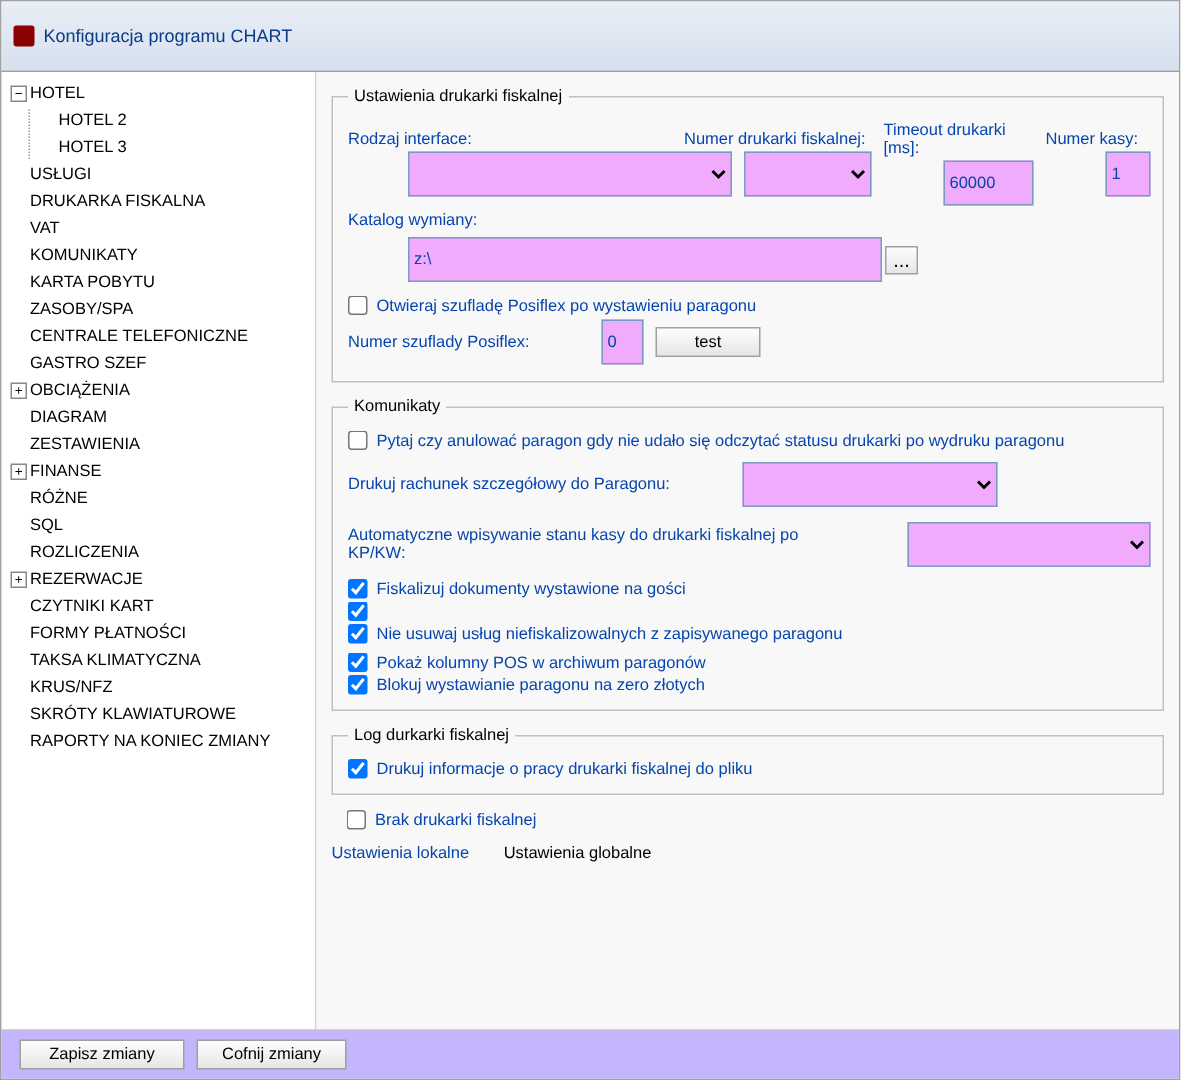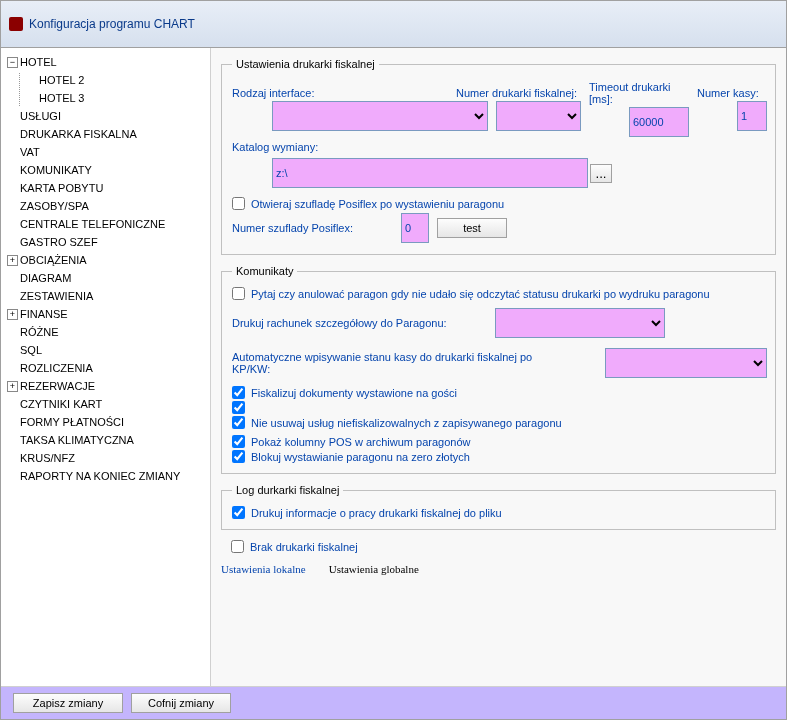--- a/index.html
+++ b/index.html
@@ -22,21 +22,21 @@
 .col { display: flex; flex-direction: column; gap: 2px; }
 .lbl-blue { color: #0645ad; }
 select, input[type=text] { font-family: inherit; font-size: 11px; border: 1px solid #7a9ac0; background: #f0abfc; height: 19px; padding: 14px 3px; color: #0645ad; margin-left: 40px; }
 select { color: #000; }
 .btn { font-family: inherit; font-size: 11px; border: 1px solid #a0a0a0; background: linear-gradient(to bottom,#fdfdfd,#e6e6e6); padding: 3px 14px; cursor: default; }
 .chk { display: flex; align-items: center; gap: 6px; margin: 2px 0; }
 .chk input { width: 13px; height: 13px; }
 .footer { display: flex; align-items: center; padding: 6px 12px; border-top: 1px solid #d0d0d0; gap: 8px; background: #c4b5fd; }
 .footer .spacer { flex: 1; }
 .link-tabs { margin-top: 6px; }
-.link-tabs span { margin-right: 20px; font-family: Liberation Serif, serif; }
+.link-tabs span { margin-right: 20px; }
 .link-tabs .active { color: #0645ad; cursor: pointer; }
 .redX { color: #c00; font-weight: bold; font-size: 13px; margin-right: 4px; }
 .small-btn { border: 1px solid #a0a0a0; background: linear-gradient(to bottom,#fdfdfd,#e6e6e6); width: 22px; height: 19px; text-align: center; line-height: 15px; }
 </style>
 </head>
 <body>
 
 <div class="window">
   <div class="titlebar">
     <span class="ico"></span>
@@ -180,20 +180,26 @@
         </div>
         <div class="tree-node">
           <div class="row">
             <span class="toggle empty"></span>
             <span class="lbl">KRUS/NFZ</span>
           </div>
         </div>
         <div class="tree-node">
           <div class="row">
             <span class="toggle empty"></span>
+            <span class="lbl">SKRÓTY KLAWIATUROWE</span>
+          </div>
+        </div>
+        <div class="tree-node">
+          <div class="row">
+            <span class="toggle empty"></span>
             <span class="lbl">RAPORTY NA KONIEC ZMIANY</span>
           </div>
         </div>
       </div>
     <div class="content">
 
       <fieldset class="group">
         <legend>Ustawienia drukarki fiskalnej</legend>
         <div class="row">
           <div class="col" style="flex:1">

